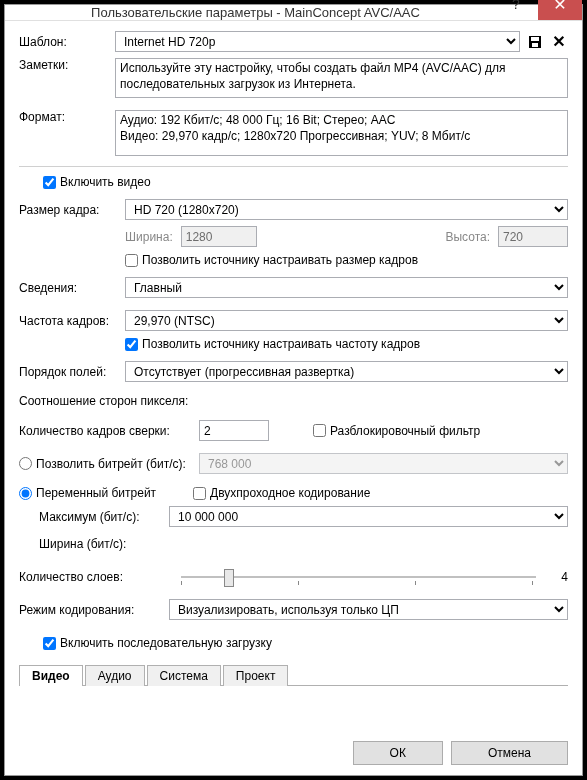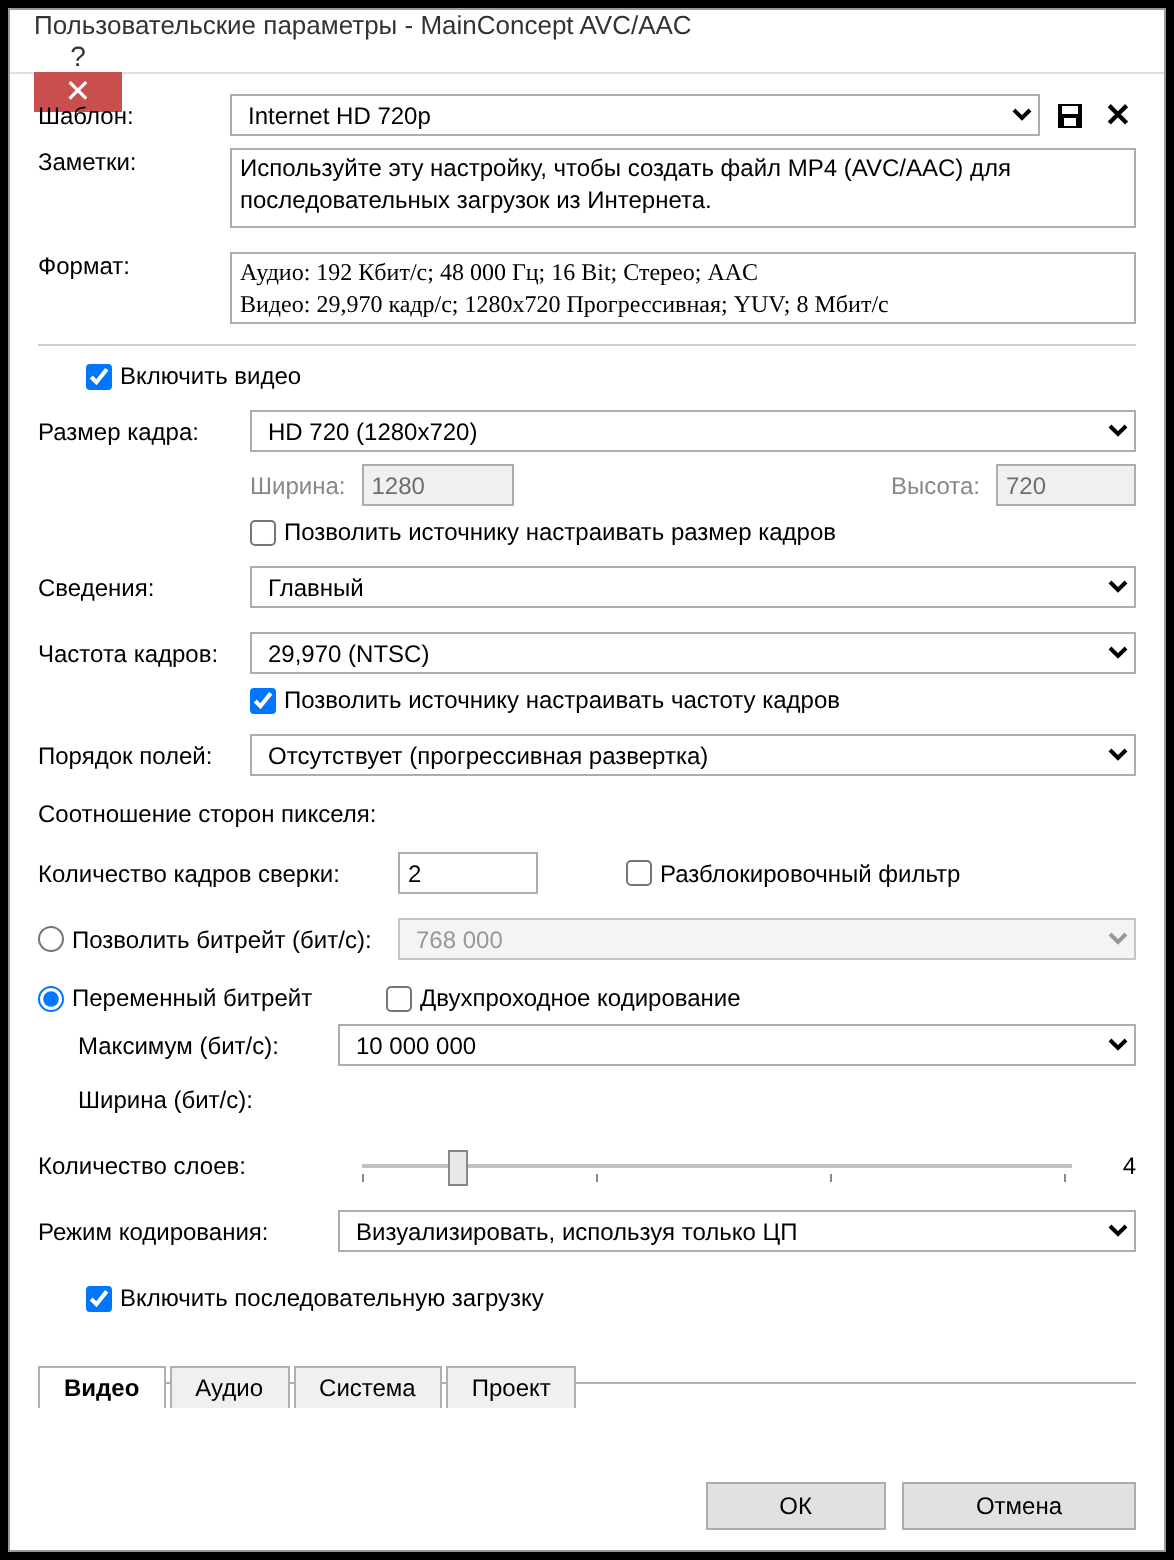--- a/index.html
+++ b/index.html
@@ -1,18 +1,18 @@
 <!DOCTYPE html>
 <html><head>
 <meta charset="utf-8">
 <style>
 * { box-sizing: border-box; margin: 0; padding: 0; }
 body { font-family: "Segoe UI", Tahoma, sans-serif; font-size: 12px; background: #000; width: 587px; height: 780px; padding: 4px; }
 .window { background: #fff; border: 1px solid #999; width: 579px; height: 772px; display: flex; flex-direction: column; }
-.titlebar { height: 32px; background: #fff; border-bottom: 1px solid #e0e0e0; display: flex; align-items: flex-start; padding: 0 0 0 12px; font-size: 13px; color: #333; flex-direction: column; }
+.titlebar { height: 16px; background: #fff; border-bottom: 1px solid #e0e0e0; display: flex; align-items: flex-end; padding: 0 0 0 12px; font-size: 13px; color: #333; }
 .titlebar-text { flex: 1; text-align: center; }
 .tbtn { width: 44px; height: 32px; display: flex; align-items: center; justify-content: center; font-size: 14px; cursor: pointer; }
 .tbtn.close { background: #c94f4f; color: #fff; font-size: 16px; }
 .body { padding: 10px 14px 8px 14px; flex: 1; display: flex; flex-direction: column; overflow: hidden; }
 .row { display: flex; align-items: center; margin-bottom: 6px; }
 .lbl { width: 96px; color: #000; }
 select, input[type=text], textarea { border: 1px solid #abadb3; background: #fff; font: inherit; padding: 2px 4px; height: 21px; }
 select:disabled, input:disabled { background: #f0f0f0; color: #6d6d6d; }
 textarea { height: 40px; resize: none; overflow-y: scroll; line-height: 1.3; }
 .icnbtn { width: 18px; height: 18px; margin-left: 6px; cursor: pointer; display: flex; align-items: center; justify-content: center; }
@@ -21,21 +21,21 @@
 .chk input { width: 13px; height: 13px; }
 .indent { margin-left: 106px; }
 .gap { margin-bottom: 10px; }
 .rad { display: flex; align-items: center; gap: 4px; }
 .rad input { width: 13px; height: 13px; }
 .slider-track { flex: 1; height: 20px; position: relative; margin: 0 12px; }
 .slider-line { position: absolute; top: 9px; left: 0; right: 0; height: 2px; background: #c0c0c0; }
 .slider-thumb { position: absolute; top: 2px; left: 12%; width: 10px; height: 18px; background: #e8e8e8; border: 1px solid #888; }
 .tick { position: absolute; top: 14px; width: 1px; height: 4px; background: #888; }
 .tabs { display: flex; border-bottom: 1px solid #b0b0b0; margin-top: auto; }
-.tab { border: 1px solid #b0b0b0; border-bottom: none; background: #f0f0f0; padding: 3px 12px; margin-right: 2px; font-size: 12px; position: relative; top: 13px; cursor: pointer; }
+.tab { border: 1px solid #b0b0b0; border-bottom: none; background: #f0f0f0; padding: 3px 12px; margin-right: 2px; font-size: 12px; position: relative; top: 1px; cursor: pointer; }
 .tab.active { background: #fff; font-weight: bold; }
 .footer { display: flex; justify-content: flex-end; gap: 8px; padding: 10px 14px; }
 .btn { border: 1px solid #acacac; background: #e1e1e1; padding: 4px 36px; min-width: 72px; cursor: pointer; font: inherit; }
 .dis-lbl { color: #888; }
 </style>
 </head>
 <body>
 
 <div class="window">
   <div class="titlebar">
@@ -59,21 +59,21 @@
       <span class="icnbtn" style="font-size:16px;font-weight:bold">✕</span>
     </div>
 
     <div class="row" style="align-items:flex-start">
       <span class="lbl">Заметки:</span>
       <textarea style="flex: 1 1 0%;">Используйте эту настройку, чтобы создать файл MP4 (AVC/AAC) для последовательных загрузок из Интернета.</textarea>
     </div>
 
     <div class="row" style="align-items:flex-start;margin-top:6px">
       <span class="lbl">Формат:</span>
-      <textarea readonly="" style="flex: 1 1 0%; height: 36px; font-family: Liberation Serif, serif;">Аудио: 192 Кбит/с; 48 000 Гц; 16 Bit; Стерео; AAC
+      <textarea readonly="" style="flex: 1 1 0%; height: 46px;">Аудио: 192 Кбит/с; 48 000 Гц; 16 Bit; Стерео; AAC
 Видео: 29,970 кадр/с; 1280x720 Прогрессивная; YUV; 8 Мбит/с</textarea>
     </div>
 
     <div class="hr"></div>
 
     <label class="chk gap">
       <input type="checkbox" checked="" style="">
         <span>Включить видео</span>
     </label>
 

